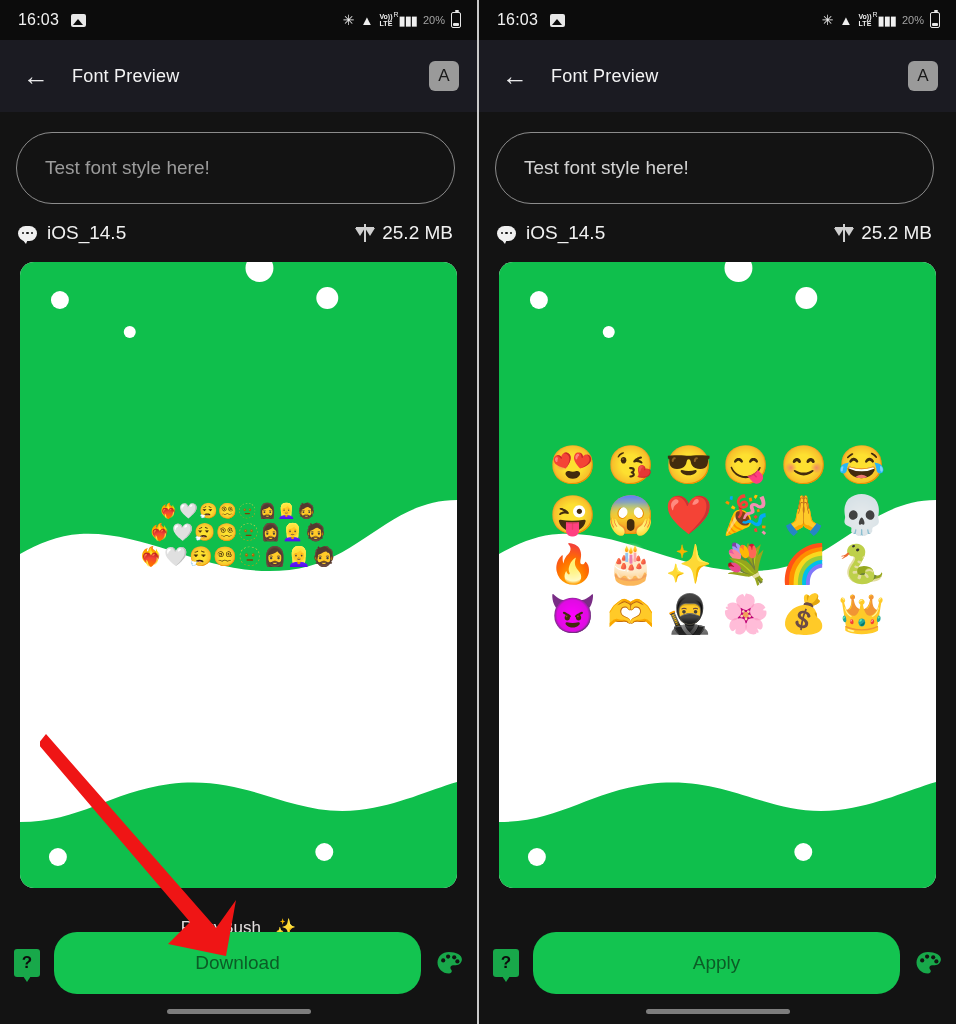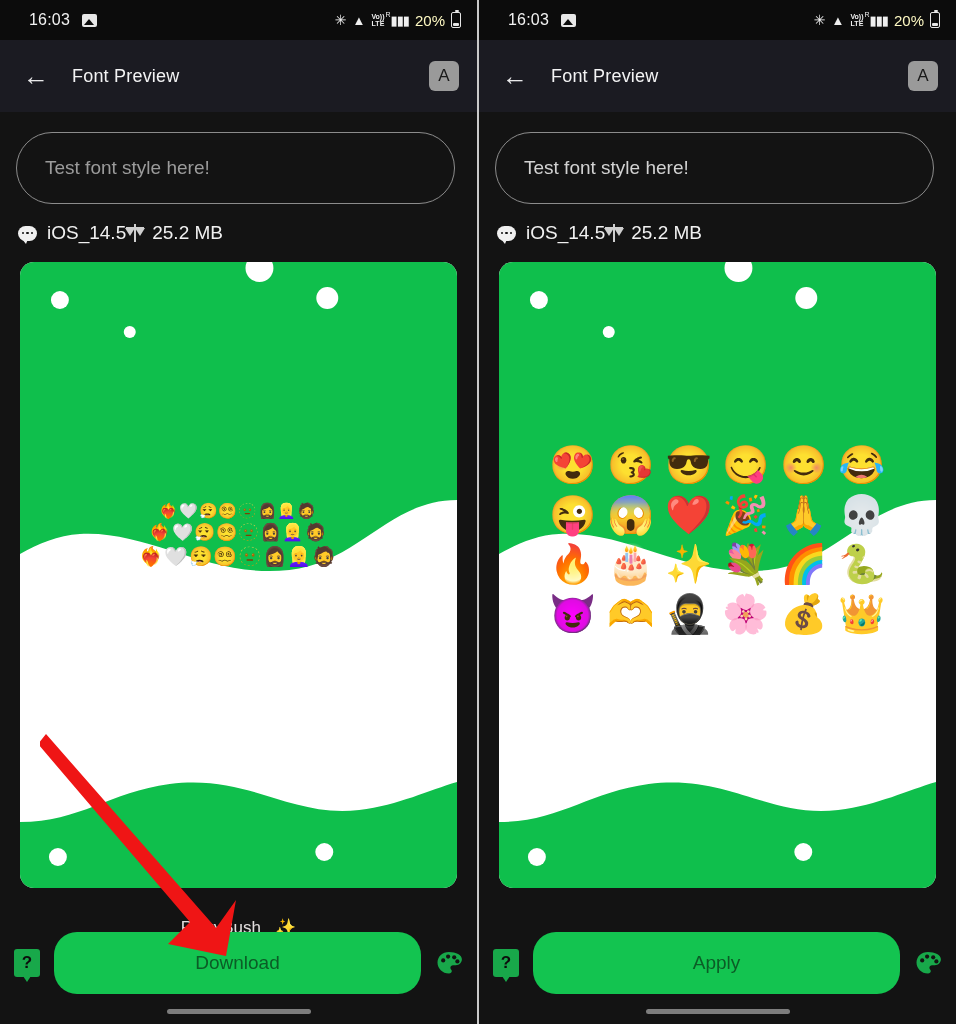--- a/index.html
+++ b/index.html
@@ -27,21 +27,21 @@
   
   .statusbar {
     height: 40px;
     background: #0c0c0c;
     display: flex;
     align-items: center;
     justify-content: space-between;
     padding: 0 16px 0 18px;
     color: #ffffff;
   }
-  .status-left { display: flex; align-items: center; gap: 12px; margin-left: 11px; }
+  .status-left { display: flex; align-items: center; gap: 12px; }
   .clock { font-size: 16px; letter-spacing: .2px; color: #f2f2f2; }
   .photo-icon {
     width: 15px; height: 13px; background: #e8e8e8;
     border-radius: 2px; position: relative; display: inline-block;
   }
   .photo-icon::after {
     content: ""; position: absolute; left: 2px; bottom: 2px;
     width: 0; height: 0;
     border-left: 5px solid transparent; border-right: 5px solid transparent;
     border-bottom: 6px solid #0c0c0c;
@@ -50,21 +50,21 @@
   .si { color: #f0f0f0; line-height: 1; }
   .si-bt { font-size: 14px; }
   .si-wifi { font-size: 13px; }
   .volte {
     font-size: 7px; line-height: 7px; text-align: center;
     font-family: "Liberation Sans", sans-serif;
   }
   .volte b { display: block; font-weight: 700; }
   .rbar { font-size: 13px; letter-spacing: -1px; position: relative; }
   .rbar sup { font-size: 7px; position: absolute; top: -3px; left: -5px; }
-  .batt-text { font-size: 15px; color: #fef9c3; }
+  .batt-text { font-size: 11px; color: #a3a3a3; }
   .batt {
     width: 10px; height: 16px; border: 1.5px solid #e6e6e6;
     border-radius: 2px; position: relative; background: #0c0c0c;
   }
   .batt::before {
     content: ""; position: absolute; top: -3px; left: 2.5px;
     width: 4px; height: 2px; background: #e6e6e6; border-radius: 1px;
   }
   .batt::after {
     content: ""; position: absolute; bottom: 1px; left: 1px; right: 1px;
@@ -102,21 +102,21 @@
     border: 1.3px solid #8c8c8c;
     border-radius: 36px;
     display: flex; align-items: center;
     padding: 0 28px;
     background: transparent;
   }
   .test-input .ph { font-size: 19px; color: #9b9b9b; }
   .panel.right .test-input .ph { color: #d2d2d2; }
 
   .meta-row {
-    display: flex; align-items: center; 
+    display: flex; align-items: center; justify-content: space-between;
     margin-top: 18px; padding: 0 2px;
   }
   .meta-left { display: flex; align-items: center; gap: 10px; }
   .bubble-icon {
     width: 19px; height: 15px; background: #f0f0f0; border-radius: 8px;
     position: relative; display: flex; align-items: center;
     justify-content: center; gap: 2px;
   }
   .bubble-icon::after {
     content: ""; position: absolute; bottom: -3px; left: 4px;

